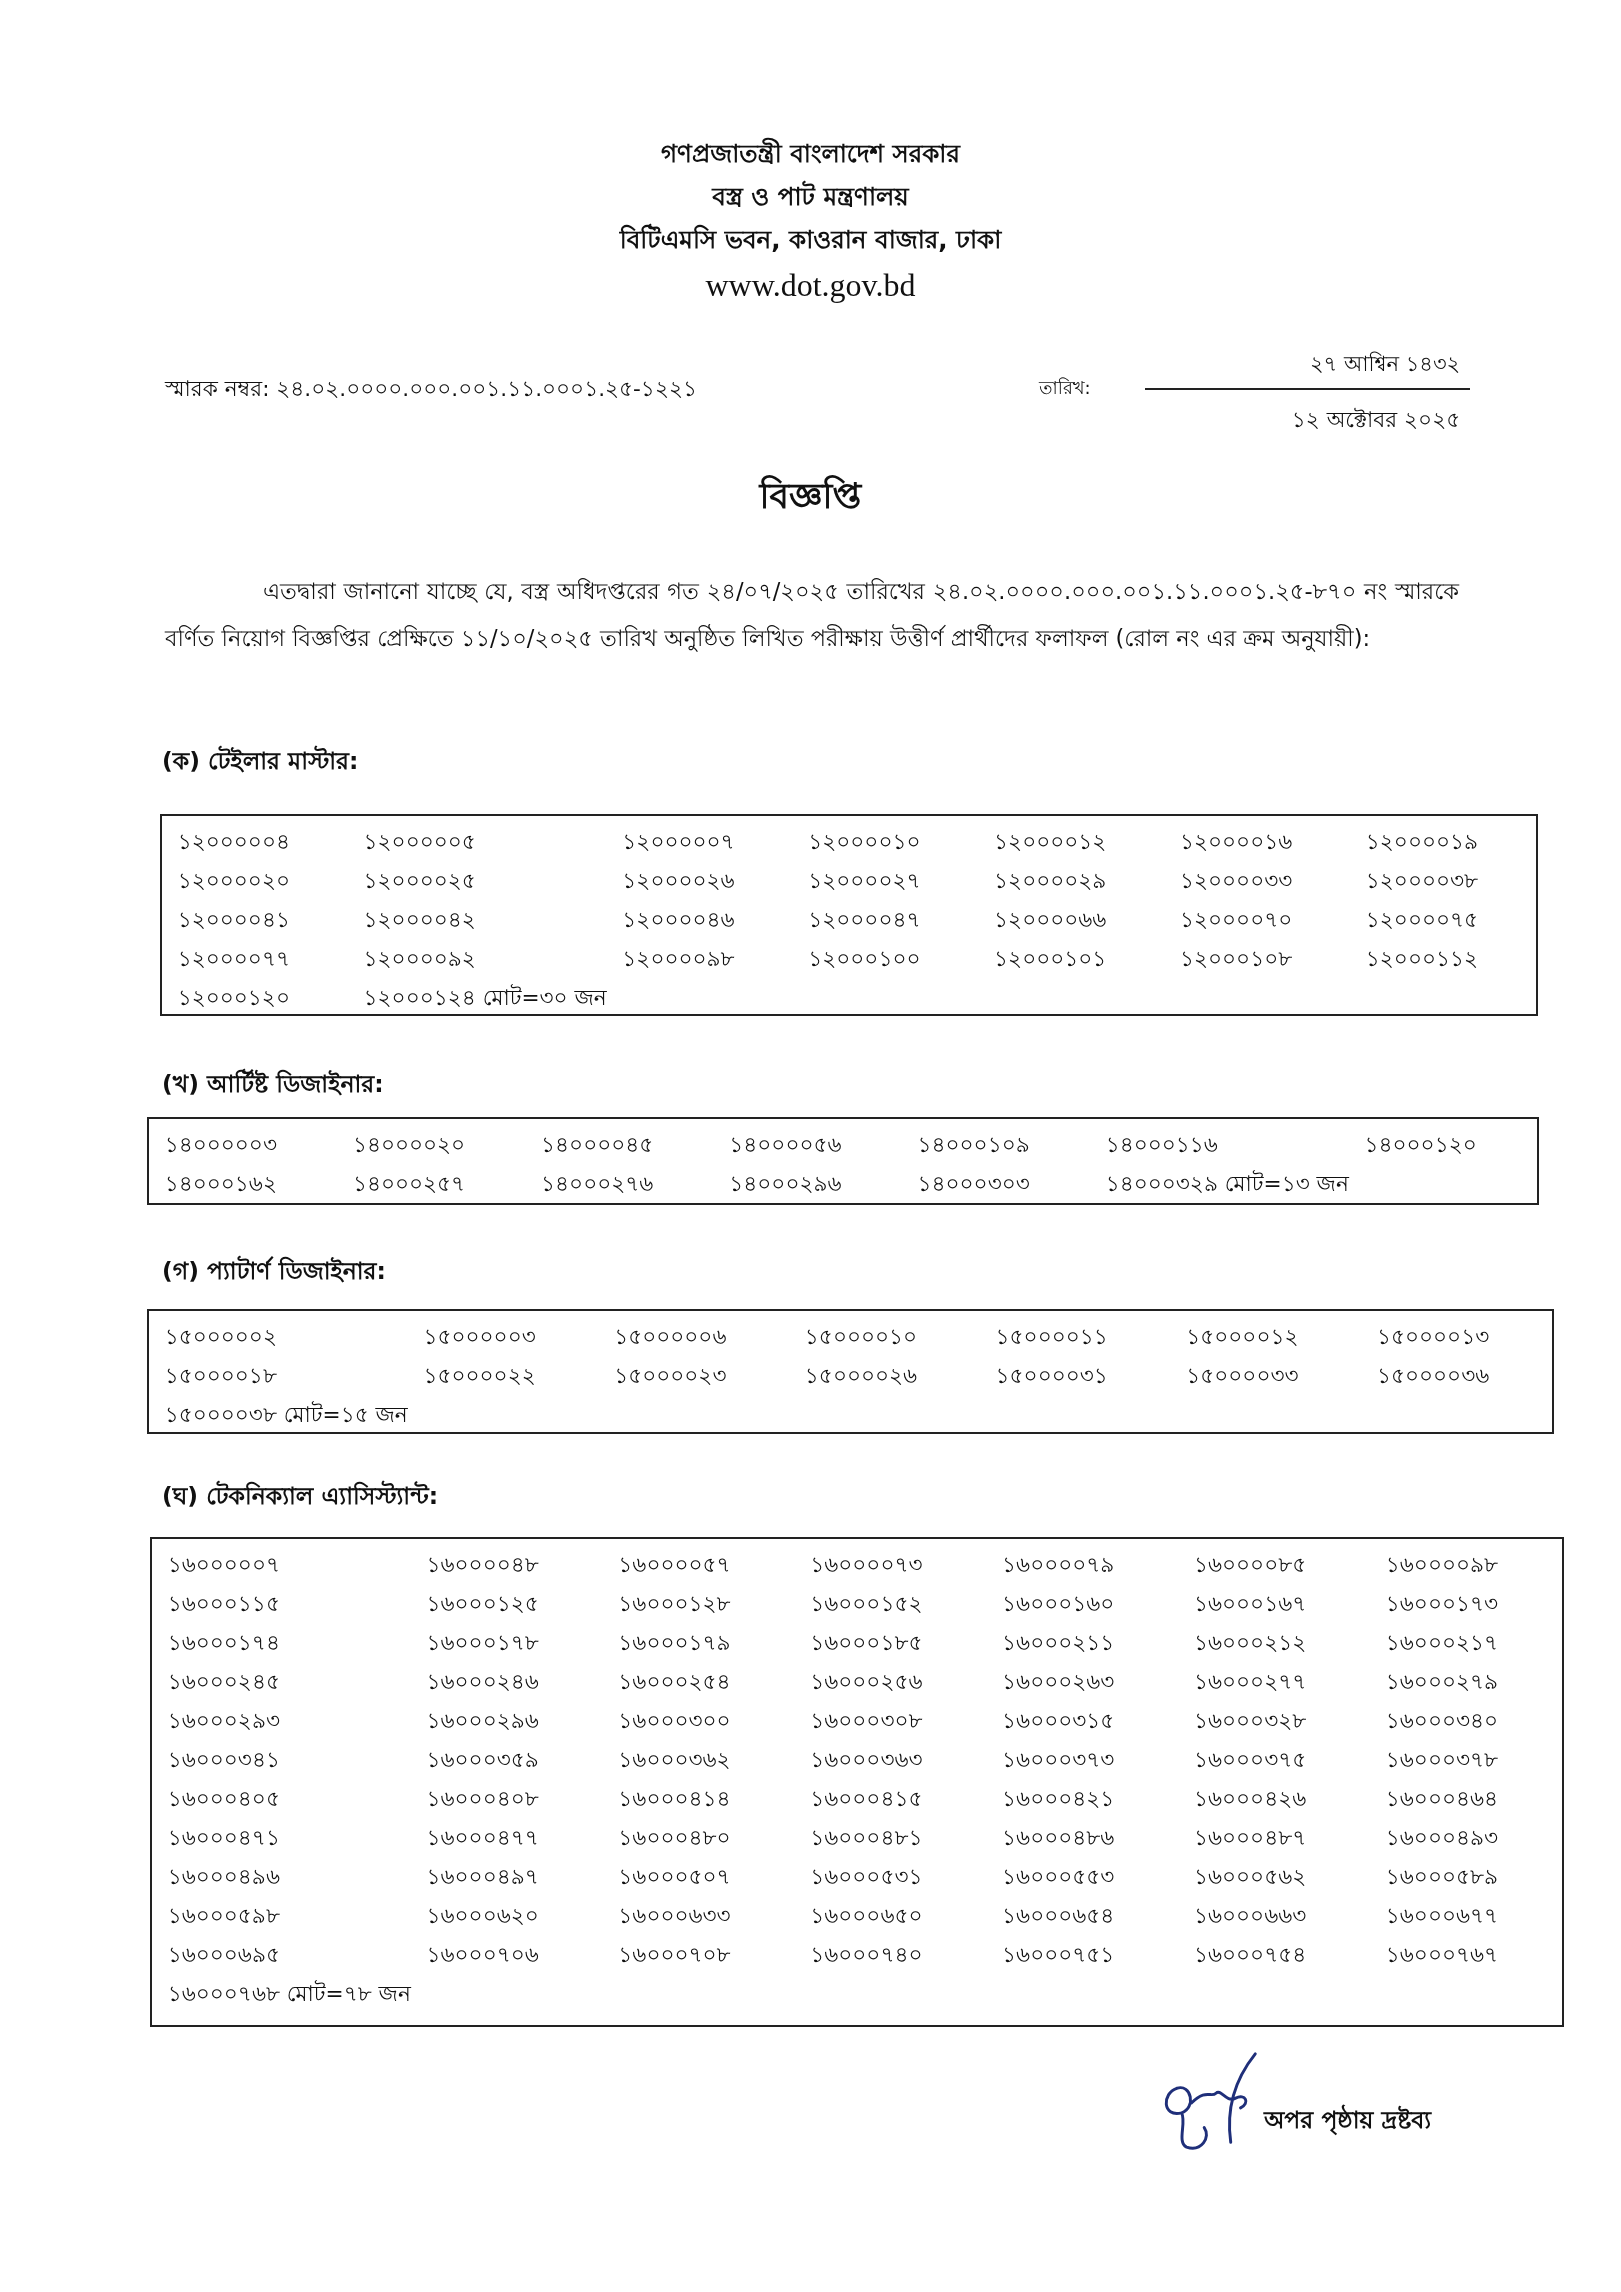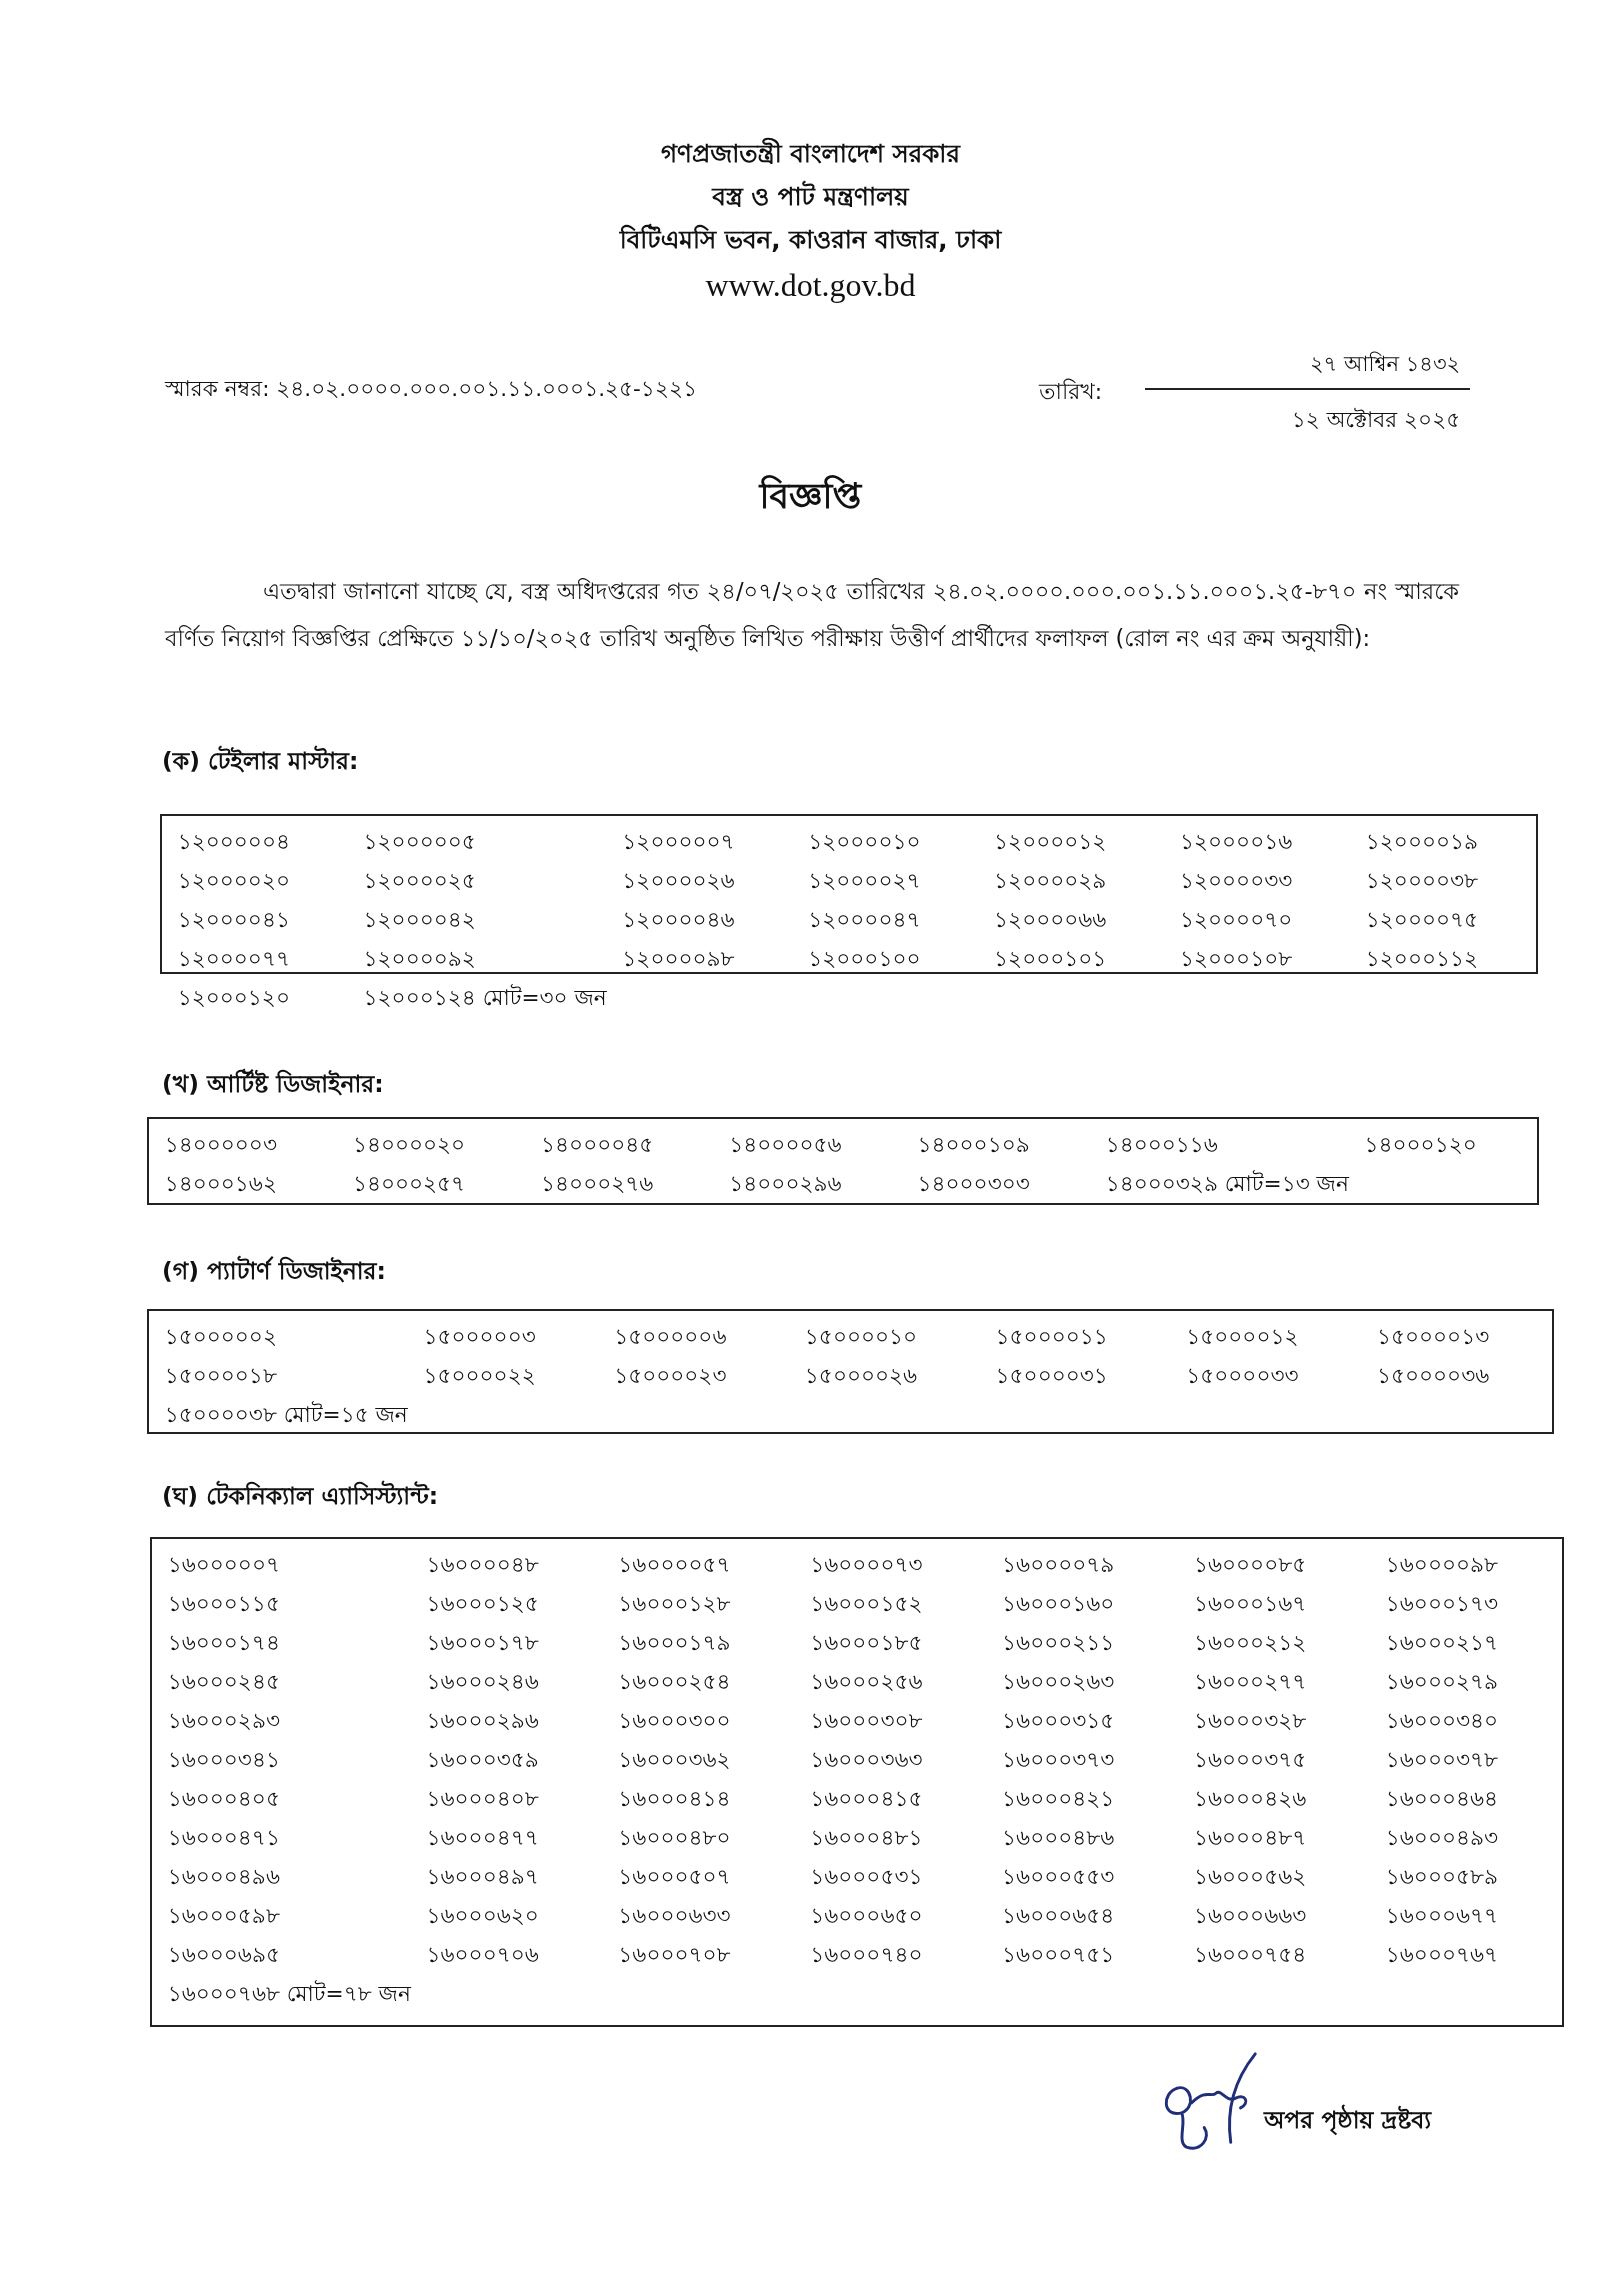--- a/index.html
+++ b/index.html
@@ -5,21 +5,21 @@
   html, body { margin: 0; padding: 0; background: #ffffff; }
   body {
     width: 1621px; height: 2293px; position: relative; overflow: hidden;
     font-family: "DejaVu Sans", sans-serif; color: #111;
   }
   .header { position: absolute; top: 132px; left: 0; width: 1621px; text-align: center; }
   .header .line { font-size: 24.5px; line-height: 43px; font-weight: bold; }
   .header .web { font-family: "Liberation Serif", serif; font-size: 32px; line-height: 49px; font-weight: normal; }
   .memo { position: absolute; top: 372px; left: 165px; font-size: 21.6px; }
   .date-block { position: absolute; top: 348px; left: 1039px; width: 431px; height: 88px; }
-  .date-label { position: absolute; left: 0; top: 25.5px; font-size: 22px; }
+  .date-label { position: absolute; left: 0; top: 25.5px; font-size: 18px; }
   .date-top { position: absolute; right: 9.8px; top: 0; font-size: 21px; }
   .date-line { position: absolute; left: 106px; right: 0; top: 40px; border-top: 2px solid #222; }
   .date-bottom { position: absolute; right: 9.8px; top: 55px; font-size: 21.6px; }
   .title { position: absolute; top: 469px; left: 0; width: 1621px; text-align: center; font-size: 35px; font-weight: bold; }
   .para { position: absolute; top: 568px; left: 165px; width: 1294px; font-size: 22.5px; line-height: 47px; text-align: justify; }
   .para .indent { display: inline-block; width: 98px; }
   .sec-heading { position: absolute; left: 162px; font-size: 23.5px; font-weight: bold; text-align: center; }
   .box { position: absolute; border: 2px solid #222; box-sizing: border-box; padding: 5.9px 0 0 0; }
   .grid { display: grid; grid-template-columns: repeat(7, 1fr); }
   .cell { font-size: 21.6px; line-height: 39px; padding-left: 15.7px; white-space: nowrap; }
@@ -43,21 +43,21 @@
   <span class="date-top">২৭ আশ্বিন ১৪৩২</span>
   <div class="date-line"></div>
   <span class="date-bottom">১২ অক্টোবর ২০২৫</span>
 </div>
 
 <div class="title">বিজ্ঞপ্তি</div>
 
 <div class="para"><span class="indent"></span><span>এতদ্বারা জানানো যাচ্ছে যে, বস্ত্র অধিদপ্তরের গত ২৪/০৭/২০২৫ তারিখের ২৪.০২.০০০০.০০০.০০১.১১.০০০১.২৫-৮৭০ নং স্মারকে বর্ণিত নিয়োগ বিজ্ঞপ্তির প্রেক্ষিতে ১১/১০/২০২৫ তারিখ অনুষ্ঠিত লিখিত পরীক্ষায় উত্তীর্ণ প্রার্থীদের ফলাফল (রোল নং এর ক্রম অনুযায়ী):</span></div>
 
 <div class="sec-heading" style="top:743px;">(ক) টেইলার মাস্টার:</div>
-<div class="box" style="top:814px; left:160px; width:1378px; height:160px;">
+<div class="box" style="top:814px; left:160px; width:1378px; height:202px;">
   <div class="grid">
       <div class="cell">১২০০০০০৪</div>
       <div class="cell">১২০০০০০৫</div>
       <div class="cell">১২০০০০০৭</div>
       <div class="cell">১২০০০০১০</div>
       <div class="cell">১২০০০০১২</div>
       <div class="cell">১২০০০০১৬</div>
       <div class="cell">১২০০০০১৯</div>
       <div class="cell">১২০০০০২০</div>
       <div class="cell">১২০০০০২৫</div>

